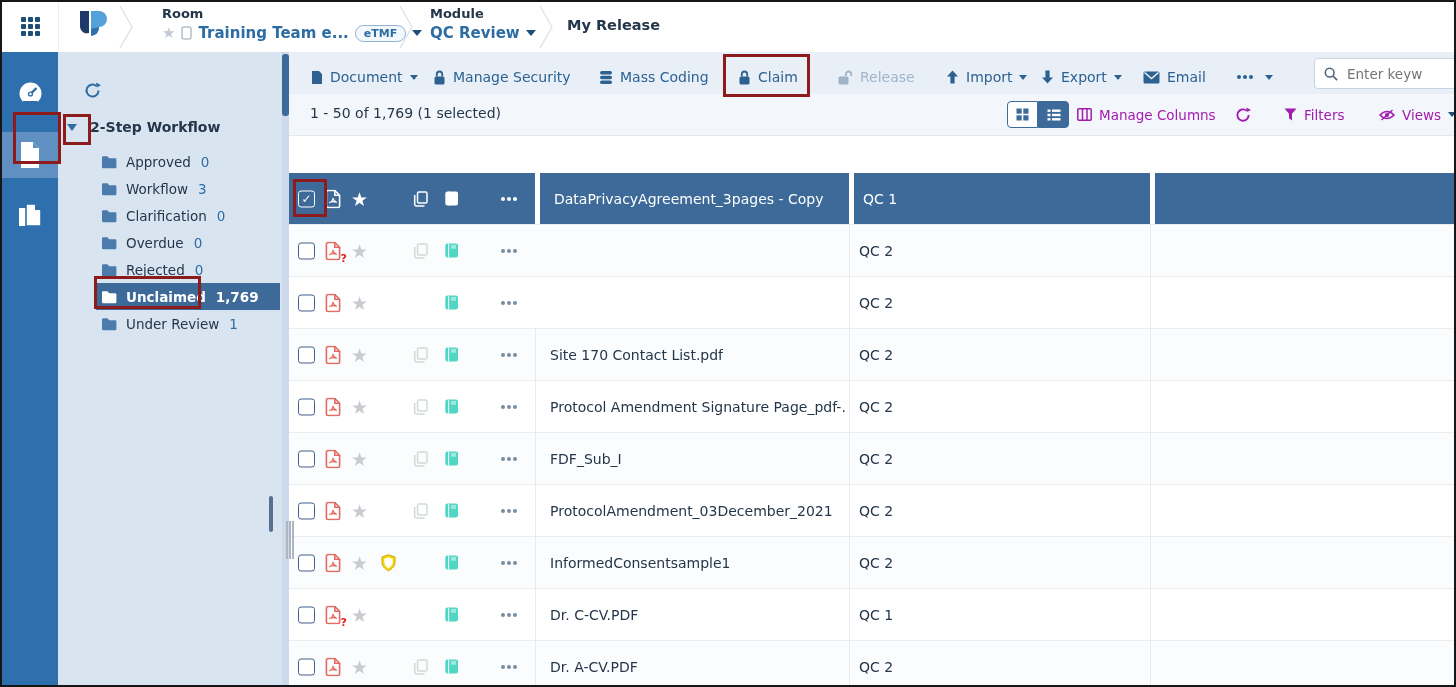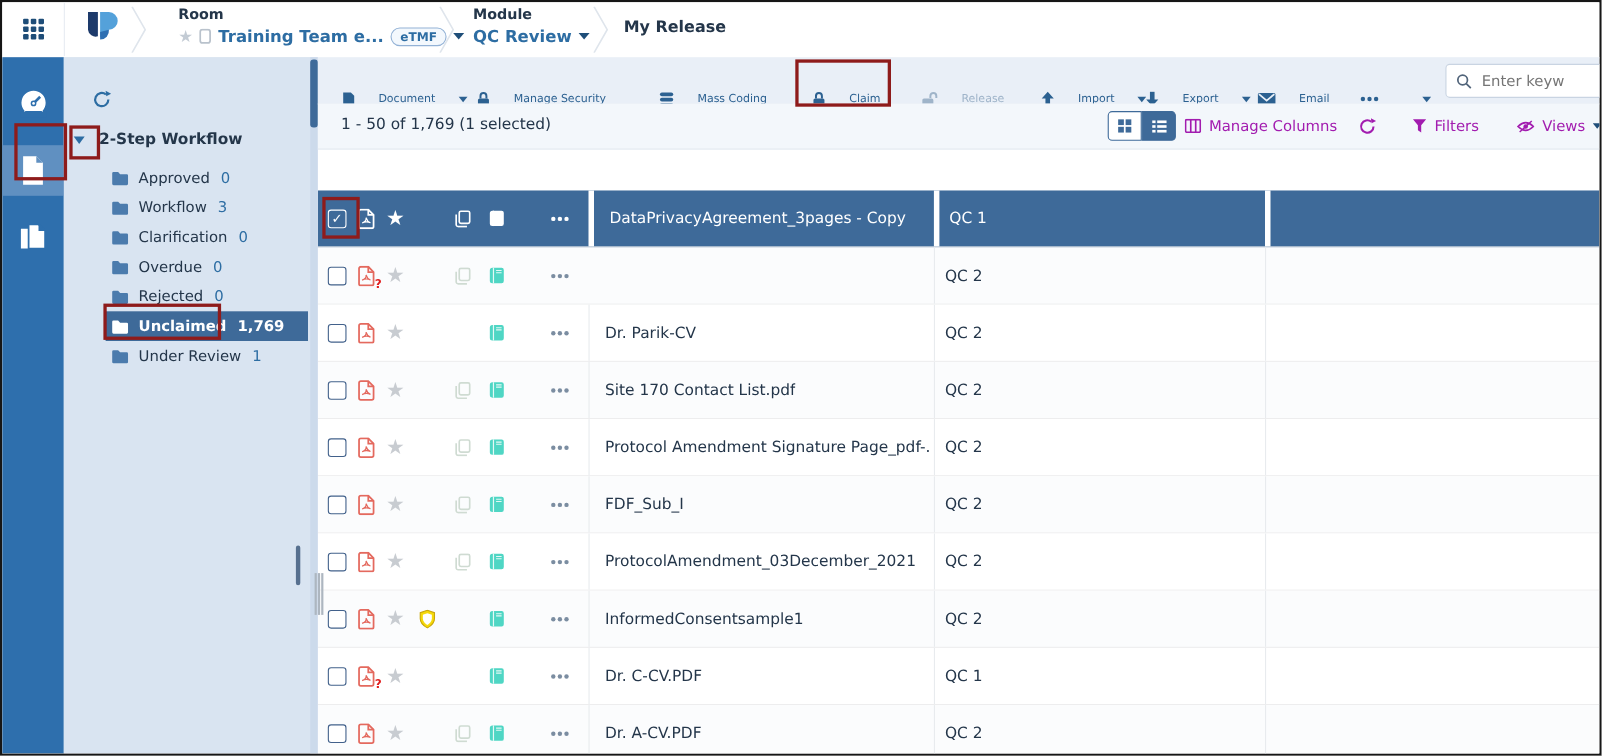--- a/index.html
+++ b/index.html
@@ -47,22 +47,22 @@
   .titem.selected::before{content:"";position:absolute;left:38px;right:9px;top:0;bottom:0;background:#3e6a99;}
   .titem.selected .folder{color:#fff;}
   .titem.selected .tlabel{color:#fff;font-weight:700;}
   .titem.selected .tcount{color:#fff;font-weight:700;}
   .tree-sbtrack{position:absolute;right:0;top:0;bottom:0;width:7px;background:#ccdaeb;}
   .tree-sbthumb{position:absolute;right:0;top:2px;width:7px;height:62px;background:#3e6a99;border-radius:3px;cursor:pointer;}
   .tree-notch{position:absolute;left:-13px;top:444px;width:4px;height:36px;background:#57708f;border-radius:2px;}
   
   .content{position:absolute;left:287px;top:50px;right:0;bottom:0;background:#fff;}
   .tb1{position:absolute;left:0;top:0;right:0;height:42px;background:#e9eff7;border-bottom:1px solid #dde5ef;}
-  .tb1 .tbtn{position:absolute;top:17px;height:42px;display:flex;align-items:center;gap:21px;
-             font-size:10px;color:#2c6191;cursor:pointer;white-space:nowrap;}
+  .tb1 .tbtn{position:absolute;top:4px;height:42px;display:flex;align-items:center;gap:7px;
+             font-size:14px;color:#2c6191;cursor:pointer;white-space:nowrap;}
   .tb1 .tbtn .caret{border-top-color:#2c6191;}
   .tb1 .tbtn.disabled{color:#9fb4c9;cursor:default;}
   .searchbox{position:absolute;top:6px;right:-14px;width:134px;height:29px;background:#fff;
              border:1px solid #c9d4e2;border-radius:4px;display:flex;align-items:center;gap:7px;padding:0 9px;}
   .searchbox input{border:0;outline:0;width:90px;font-size:13.5px;color:#51647a;background:transparent;
                    font-family:inherit;}
   .tb2{position:absolute;left:0;top:42px;right:0;height:41px;background:#f3f7fb;border-bottom:1px solid #e3e9f0;}
   .counttext{position:absolute;left:21px;top:11px;font-size:14px;color:#24364a;}
   .tb2 .tbtn{position:absolute;top:0;height:41px;display:flex;align-items:center;gap:7px;
              font-size:13.5px;color:#a21caf;cursor:pointer;white-space:nowrap;}
@@ -510,23 +510,20 @@
 
         <span class="icon-abs rbook">
           <svg width="17" height="17" viewBox="0 0 17 17">
                 <path d="M4.6 1 H13 a2 2 0 0 1 2 2 V13 a2 2 0 0 1 -2 2 H4.6 A2.3 2.3 0 0 1 2.3 12.7 V3.3 A2.3 2.3 0 0 1 4.6 1 Z" fill="currentColor"></path>
                 <path d="M5.6 1 V15" stroke="#fff" stroke-width="1.1" opacity="0.85"></path>
                 <path d="M8 3.4 h5 M8 5.4 h5" stroke="#fff" stroke-width="1" opacity="0.85"></path>
               </svg>
         </span>
         <span class="icon-abs dots"></span>
       </div>
-      <div class="cell c-name">
-            <span class="ctext">Dr. Parik-CV</span>
-          </div>
       <div class="cell c-stage">
             <span class="ctext">QC 2</span>
           </div>
       <div class="cell c-issue">
             <span class="ctext"></span>
           </div>
     </div>
 
     <div class="trow has-copy alt">
       <div class="cell c-icons">

